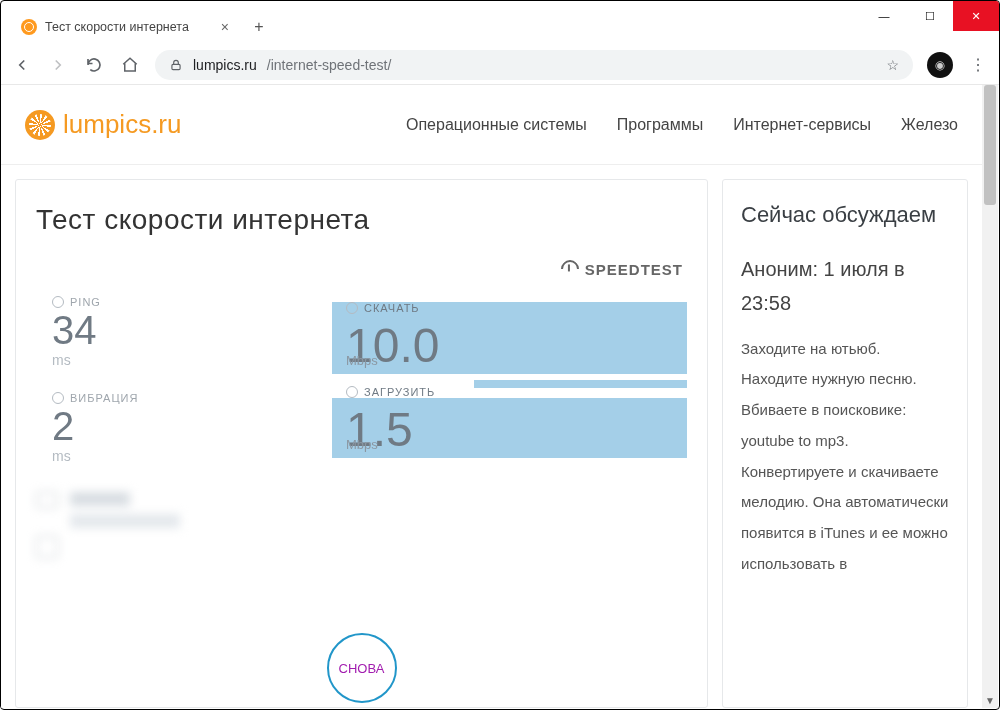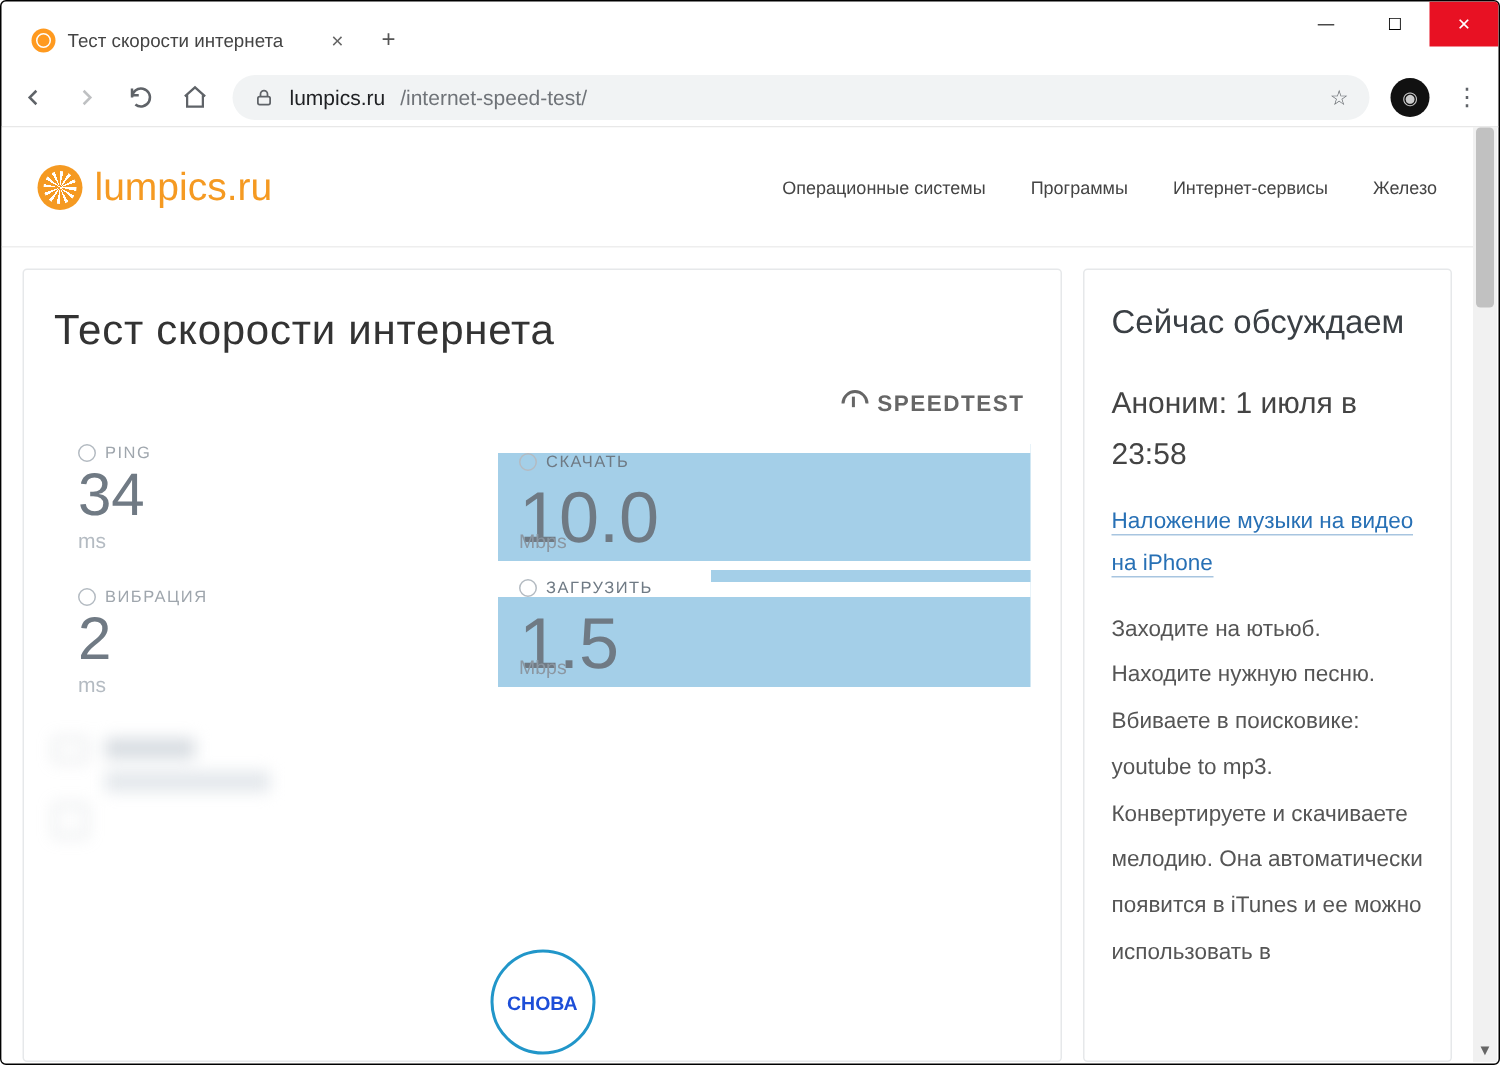--- a/index.html
+++ b/index.html
@@ -33,21 +33,21 @@
   .vscroll { position:absolute; top:84px; right:1px; bottom:1px; width:16px; background:#f1f1f1; }
   .vthumb { position:absolute; top:0; left:2px; right:2px; height:120px; background:#c1c1c1; border-radius:3px; }
   .varrow { position:absolute; left:0; right:0; height:16px; display:flex; align-items:center; justify-content:center; color:#666; font-size:10px; }
   .vup { top:0; } .vdown { bottom:0; }
 
   
   .site-header { height: 80px; display:flex; align-items:center; padding: 0 24px; gap: 30px; border-bottom: 1px solid #eee; }
   .logo { display:flex; align-items:center; gap:8px; color:#f59a22; font-size: 26px; font-weight: 400; }
   .logo-mark { width:30px; height:30px; border-radius:50%; background:#f59a22; position:relative; }
   .logo-mark::after { content:""; position:absolute; inset:4px; border-radius:50%; background: repeating-conic-gradient(#fff 0 12deg, #f59a22 12deg 30deg); }
-  .nav { margin-left:auto; display:flex; gap:30px; font-size:12px; color:#444; }
+  .nav { margin-left:auto; display:flex; gap:30px; font-size:16px; color:#444; }
   .nav span { white-space:nowrap; }
 
   
   .content { display:flex; padding: 14px 14px 0 14px; gap: 14px; height: calc(100% - 80px); }
   .card { border: 1px solid #e6e8ea; border-radius: 3px; background:#fff; }
   .main { flex:1; padding: 24px 20px; position:relative; }
   .side { width: 246px; padding: 20px 18px; }
 
   .page-title { font-size: 28px; font-weight: 300; color:#333; letter-spacing:0.5px; }
 
@@ -71,21 +71,21 @@
   .graph .overlay { position:absolute; inset:0; background: linear-gradient(to bottom, #fff 0%, #fff 8%, transparent 8%); }
   .graph.up::before { content:""; position:absolute; top:0; left:0; right:0; height:18px; background:#fff; }
   .graph.up::after { content:""; position:absolute; top:0; left:40%; width:60%; height:8px; background:#a4cfe8; }
 
   .server-block { margin-top: 28px; display:flex; gap:12px; align-items:flex-start; filter: blur(5px); }
   .srv-icon { width:22px; height:16px; border:1.5px solid #b4bbc2; border-radius:2px; }
   .srv-text { color:#b4bbc2; }
   .srv-text .l1 { width:60px; height:14px; background:#d8dde2; margin-bottom:8px; }
   .srv-text .l2 { width:110px; height:14px; background:#e4e8ec; }
 
-  .again-btn { position:absolute; bottom: 4px; left: 50%; transform: translateX(-50%); width:70px; height:70px; border:2px solid #2196c9; border-radius:50%; color:#1d4ed8; display:flex; align-items:center; justify-content:center; font-size:13px; font-weight:700; }
+  .again-btn { position:absolute; bottom: 4px; left: 50%; transform: translateX(-50%); width:70px; height:70px; border:2px solid #2196c9; border-radius:50%; color:#a21caf; display:flex; align-items:center; justify-content:center; font-size:13px; font-weight:400; }
 
   
   .side h3 { font-size: 22px; font-weight:400; color:#3a3f44; line-height:1.35; margin-bottom: 22px; }
   .comment-meta { font-size: 20px; color:#444; margin-bottom: 14px; line-height:1.7; }
   .comment-link { color:#2770b5; border-bottom: 1px solid #a8c5e0; line-height:1.9; font-size:15px; display:inline; }
   .comment-body { font-size: 15px; color:#555; line-height: 2.05; margin-top: 14px; }
 </style>
 </head>
 <body>
 
@@ -223,18 +223,17 @@
         <span>СНОВА</span>
       </div>
     </div>
 
     <div class="card side">
       <h3>Сейчас обсуждаем</h3>
       <div class="comment-meta">
         <span>Аноним:</span>
         <span>1 июля в 23:58</span>
       </div>
-      <a class="comment-link">Наложение музыки на видео на iPhone</a>
       <div class="comment-body">Заходите на ютьюб. Находите нужную песню. Вбиваете в поисковике: youtube to mp3. Конвертируете и скачиваете мелодию. Она автоматически появится в iTunes и ее можно использовать в</div>
     </div>
   </div>
 
 </div>
 
 </body></html>

